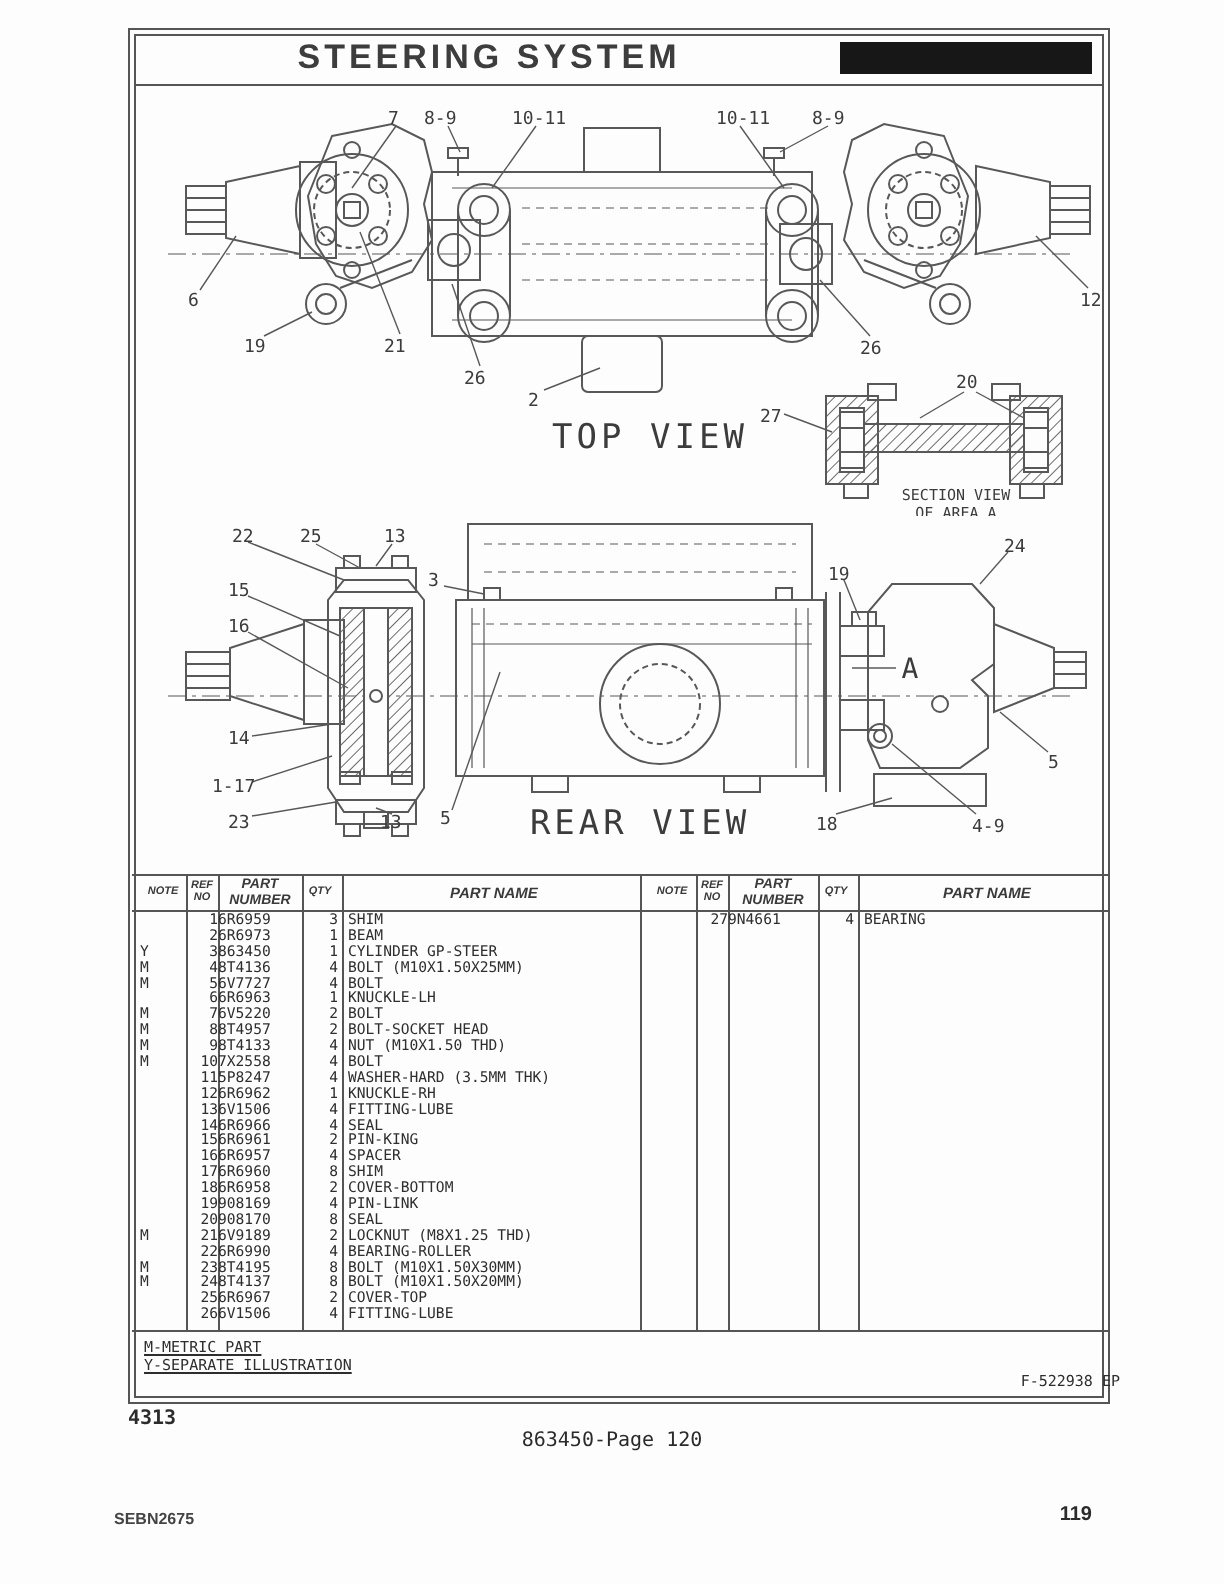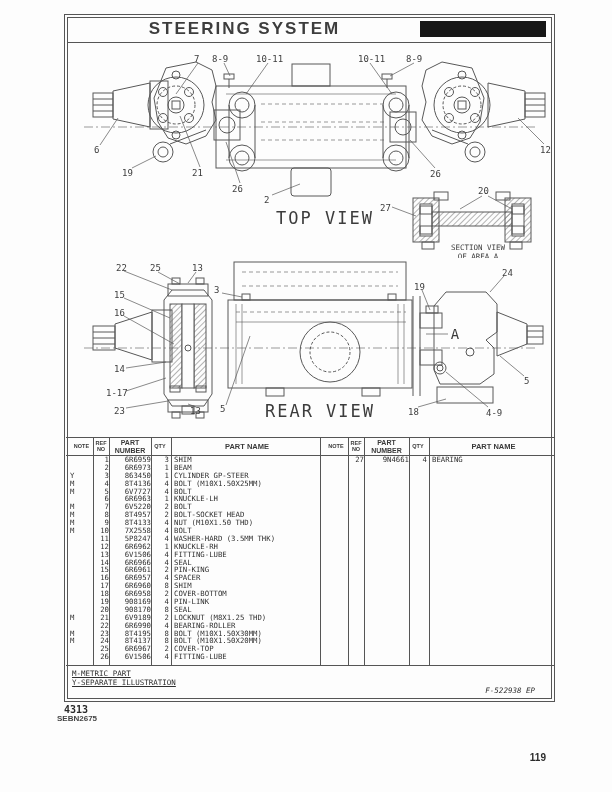--- a/index.html
+++ b/index.html
@@ -22,46 +22,46 @@
   .view-label { font-size:17px; letter-spacing:2px; }
   .callout { font-size:9px; }
   .caption { font-size:7.5px; }
   .arealbl { font-size:14px; }
   
   .tables { position:absolute; left:66px; top:437px; width:489px; height:229px;
             border-top:1px solid #555; border-bottom:1px solid #555;
             font-family:"DejaVu Sans Mono", monospace; }
   .vline { position:absolute; top:0; bottom:0; width:1px; background:#555; }
   .hline-hdr { position:absolute; left:0; right:0; top:17px; height:1px; background:#555; }
-  .hdr { position:absolute; top:0; height:17px; display:flex; font-family:"Liberation Sans", sans-serif; font-weight:bold; color:#3a3a3a; }
+  .hdr { position:absolute; top:0; height:17px; display:flex; font-family:"Liberation Sans", sans-serif; font-weight:bold; color:#3a3a3a;font-style:italic; }
   .hdr span { display:flex; align-items:center; justify-content:center; text-align:center;
               white-space:pre-line; line-height:1.05; }
   .hdr .c-note { font-size:5.5px; } .hdr .c-ref { font-size:5.5px; }
   .hdr .c-part { font-size:7px; } .hdr .c-qty { font-size:5.5px; }
   .hdr .c-name { font-size:7.5px; }
   .rows { position:absolute; top:18px; }
   .prow { display:flex; height:7.9px; font-size:7.3px; line-height:7.9px; color:#2e2e2e; white-space:nowrap; }
   .c-note { width:27px; padding-left:4px; }
   .c-ref  { width:16px; text-align:right; }
-  .c-part { width:42px; text-align:right; }
+  .c-part { width:42px; text-align:left; }
   .c-qty  { width:20px; text-align:right; padding-right:2px; }
   .c-name { flex:1; padding-left:3px; overflow:hidden; }
   .t-right .c-note { width:28px; } .t-right .c-part { width:45px; }
   .footnotes { position:absolute; left:72px; top:669px; font-family:"DejaVu Sans Mono", monospace;
                font-size:7.5px; line-height:9px; color:#2e2e2e; white-space:pre;text-decoration:underline; }
-  .form-number { position:absolute; right:77px; top:686px; font-family:"DejaVu Sans Mono", monospace;
-                 font-size:7.5px; color:#2e2e2e;font-style:italic; }
+  .form-number { position:absolute; right:52px; top:686px; font-family:"DejaVu Sans Mono", monospace;
+                 font-size:7.5px; color:#2e2e2e; }
   
   .pagecode { position:absolute; left:64px; top:704px; font-family:"DejaVu Sans Mono", monospace;
               font-weight:bold; font-size:10px; color:#2b2b2b; }
   .ftitle { position:absolute; left:0; right:0; top:703px; text-align:center;
             font-family:"DejaVu Sans Mono", monospace; font-weight:bold; font-size:11px; color:#2b2b2b; }
   .fsub { position:absolute; left:0; right:0; top:715px; text-align:center;
           font-family:"DejaVu Sans Mono", monospace; font-size:10px; color:#2b2b2b; }
-  .docnum { position:absolute; left:57px; top:714px; font-size:8px; font-weight:bold; color:#444; }
+  .docnum { position:absolute; left:57px; top:755px; font-size:8px; font-weight:bold; color:#444; }
   .pagenum { position:absolute; right:66px; top:752px; font-size:10px; font-weight:bold; color:#2b2b2b; }
 </style>
 </head>
 <body>
 
 <div class="page">
 
   <div class="frame">
     <div class="frame-inner"></div>
   </div>
@@ -535,15 +535,16 @@
           <span class="c-name">BEARING</span>
         </div>
       </div>
   </div>
 
   <div class="footnotes">M-METRIC PART
 Y-SEPARATE ILLUSTRATION</div>
   <div class="form-number">F-522938 EP</div>
 
   <div class="pagecode">4313</div>
+  <div class="fsub">863450-Page 120</div>
   <div class="docnum">SEBN2675</div>
   <div class="pagenum">119</div>
 </div>
 
 </body></html>

